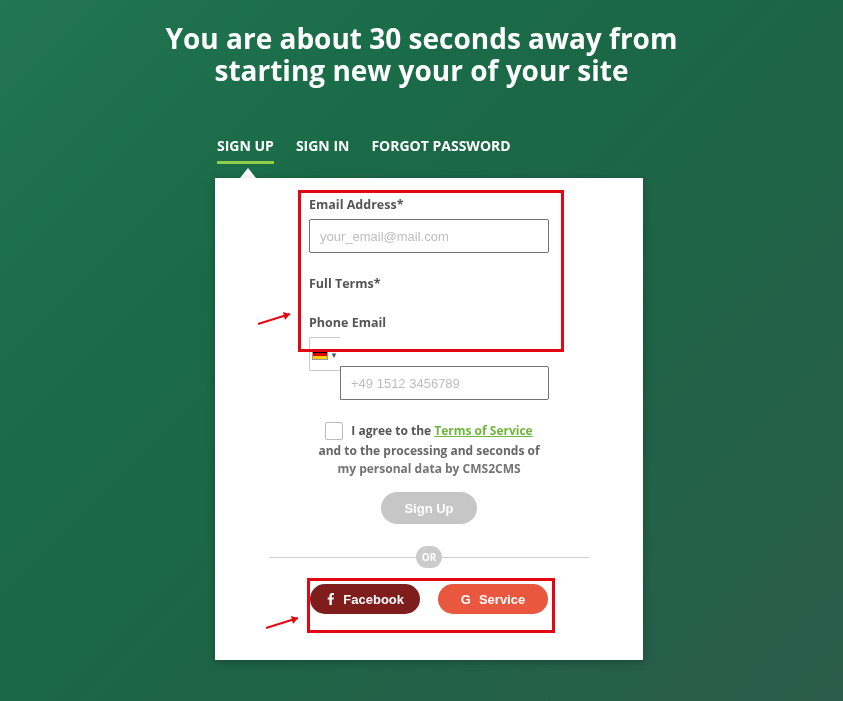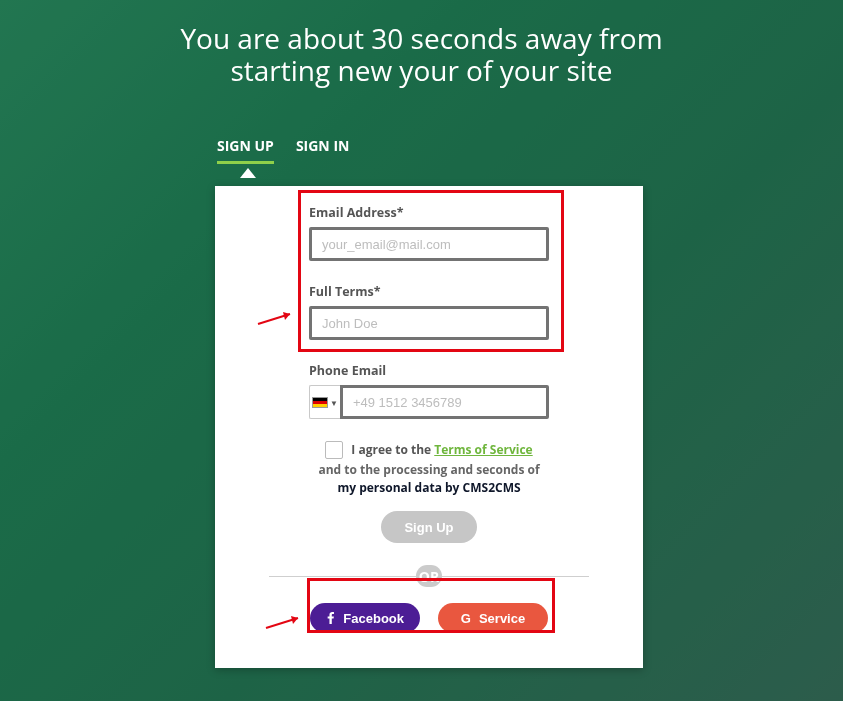--- a/index.html
+++ b/index.html
@@ -6,125 +6,125 @@
   html, body { width: 843px; height: 701px; overflow: hidden; font-family: "Segoe UI", "Open Sans", Arial, sans-serif; }
   .bg {
     width: 843px; height: 701px;
     background: linear-gradient(135deg, #2a8a5f 0%, #1e7a52 30%, #236e4f 60%, #3a6357 100%);
     position: relative;
   }
   .overlay { position:absolute; inset:0; background: rgba(20,80,55,0.35); }
   .heading {
     position: absolute; top: 22px; left: 0; right: 0;
     text-align: center; color: #fff; font-size: 28px; line-height: 1.15;
-    font-weight: 400;
+    font-weight: 700;
   }
   .tabs {
     position: absolute; top: 136px; left: 217px;
     display: flex; gap: 22px;
     color: #fff; font-weight: 700; font-size: 14px;
   }
   .tab { cursor: pointer; padding-bottom: 6px; }
   .tab.active { border-bottom: 3px solid #8fd04a; }
   .pointer-arrow {
     position:absolute; top:168px; left:240px;
     width:0;height:0;border-left:8px solid transparent;border-right:8px solid transparent;border-bottom:10px solid #fff;
   }
   .card {
-    position: absolute; top: 186px; left: 215px; width: 428px; height: 482px;
+    position: absolute; top: 178px; left: 215px; width: 428px; height: 482px;
     background: #fff; box-shadow: 0 2px 8px rgba(0,0,0,0.25);
     padding: 18px 94px 18px 94px;
   }
   .redbox {
     position:absolute; border:3px solid #e30613;
     pointer-events:none;
   }
   .redbox.rb1 { top:190px; left:298px; width:266px; height:162px; }
   .redbox.rb2 { top:578px; left:307px; width:248px; height:55px; }
 
   .arrow { position:absolute; }
   .arrow.a1 { top:310px; left:256px; }
   .arrow.a2 { top:614px; left:264px; }
 
   .field-label { font-size:12.5px; font-weight:700; color:#555; margin-bottom:6px; }
   .input {
-    width:100%; height:34px; border:3px solid #737373; border-radius:2px;
+    width:100%; height:34px; border:1px solid #737373; border-radius:2px;
     padding:0 10px; font-size:13px; color:#333;
   }
   .input::placeholder { color:#bdbdbd; }
   .group { margin-bottom:22px; }
 
   .phone-wrap { display:flex; position:relative; }
   .flag-btn {
     width:36px; height:34px; border:1px solid #c9c9c9; border-right:none; border-radius:2px 0 0 2px;
     display:flex; align-items:center; justify-content:center; gap:2px; background:#fff; cursor:pointer;
   }
   .flag {
     width:16px; height:11px; background: linear-gradient(to bottom, #000 0 33%, #dd0000 33% 66%, #ffce00 66% 100%);
     border:1px solid #999;
   }
   .caret { font-size:8px; color:#555; }
-  .phone-input { border-radius:0 2px 2px 0; }
+  .phone-input { border-radius:0 2px 2px 0;margin-top:29px; }
 
   .consent { text-align:center; font-size:12px; color:#666; line-height:1.5; margin-top:10px;}
   .consent .row1 { display:flex; align-items:center; justify-content:center; gap:8px; font-weight:700; color:#555;}
   .checkbox { width:18px; height:18px; border:1px solid #bbb; border-radius:2px; cursor:pointer; background:#fff;}
   .tos-link { color:#6fb63d; text-decoration:underline; font-weight:700; cursor:pointer;}
   .consent .row2 { font-weight:700; color:#666; margin-top:2px;}
-  .consent .row3 { font-weight:700; color:#0f172a; }
+  .consent .row3 { font-weight:700; color:#737373; }
 
   .signup-btn {
     display:block; margin:14px auto 0 auto; width:96px; height:32px; border-radius:16px;
     background:#c6c6c6; color:#fff; font-weight:700; border:none; font-size:13px; cursor:pointer;
   }
 
   .divider { position:relative; margin:22px -40px 16px -40px; height:22px; }
   .divider .line { position:absolute; top:11px; left:0; right:0; height:1px; background:#cfcfcf;}
   .divider .or {
     position:absolute; left:50%; top:0; transform:translateX(-50%);
     width:26px; height:22px; border-radius:12px; background:#cbcbcb; color:#fff;
-    font-size:14px; font-weight:700; display:flex; align-items:center; justify-content:center;
+    font-size:10px; font-weight:700; display:flex; align-items:center; justify-content:center;
   }
 
   .social { display:flex; gap:18px; justify-content:center; }
   .sbtn {
     height:30px; border:none; border-radius:15px; color:#fff; font-weight:700; font-size:13px;
     display:flex; align-items:center; justify-content:center; gap:8px; cursor:pointer; padding:0 16px;
   }
-  .sbtn.fb { background:#4c1d95; width:110px;}
+  .sbtn.fb { background:#7f1d1d; width:110px;}
   .sbtn.gg { background:#e9573f; width:110px;}
   .g-icon { font-weight:900; font-size:13px; }
 </style>
 </head>
 <body>
 
 <div class="bg">
   <div class="overlay"></div>
 
   <div class="heading">
     <div>You are about 30 seconds away from</div>
     <div>starting new your of your site</div>
   </div>
 
   <div class="tabs">
     <div class="tab active">SIGN UP</div>
     <div class="tab">SIGN IN</div>
+    <div class="tab">FORGOT PASSWORD</div>
   </div>
   <div class="pointer-arrow"></div>
 
   <div class="card">
 
     <div class="group">
       <div class="field-label">Email Address*</div>
       <input class="input" type="text" placeholder="your_email@mail.com" style="">
     </div>
 
     <div class="group">
       <div class="field-label">Full Terms*</div>
-      <input class="input" type="text" placeholder="John Doe" style="">
     </div>
 
     <div class="group">
       <div class="field-label">Phone Email</div>
       <div class="phone-wrap">
         <div class="flag-btn">
           <span class="flag"></span>
           <span class="caret">▼</span>
         </div>
         <input class="input phone-input" type="text" placeholder="+49 1512 3456789" style="">

